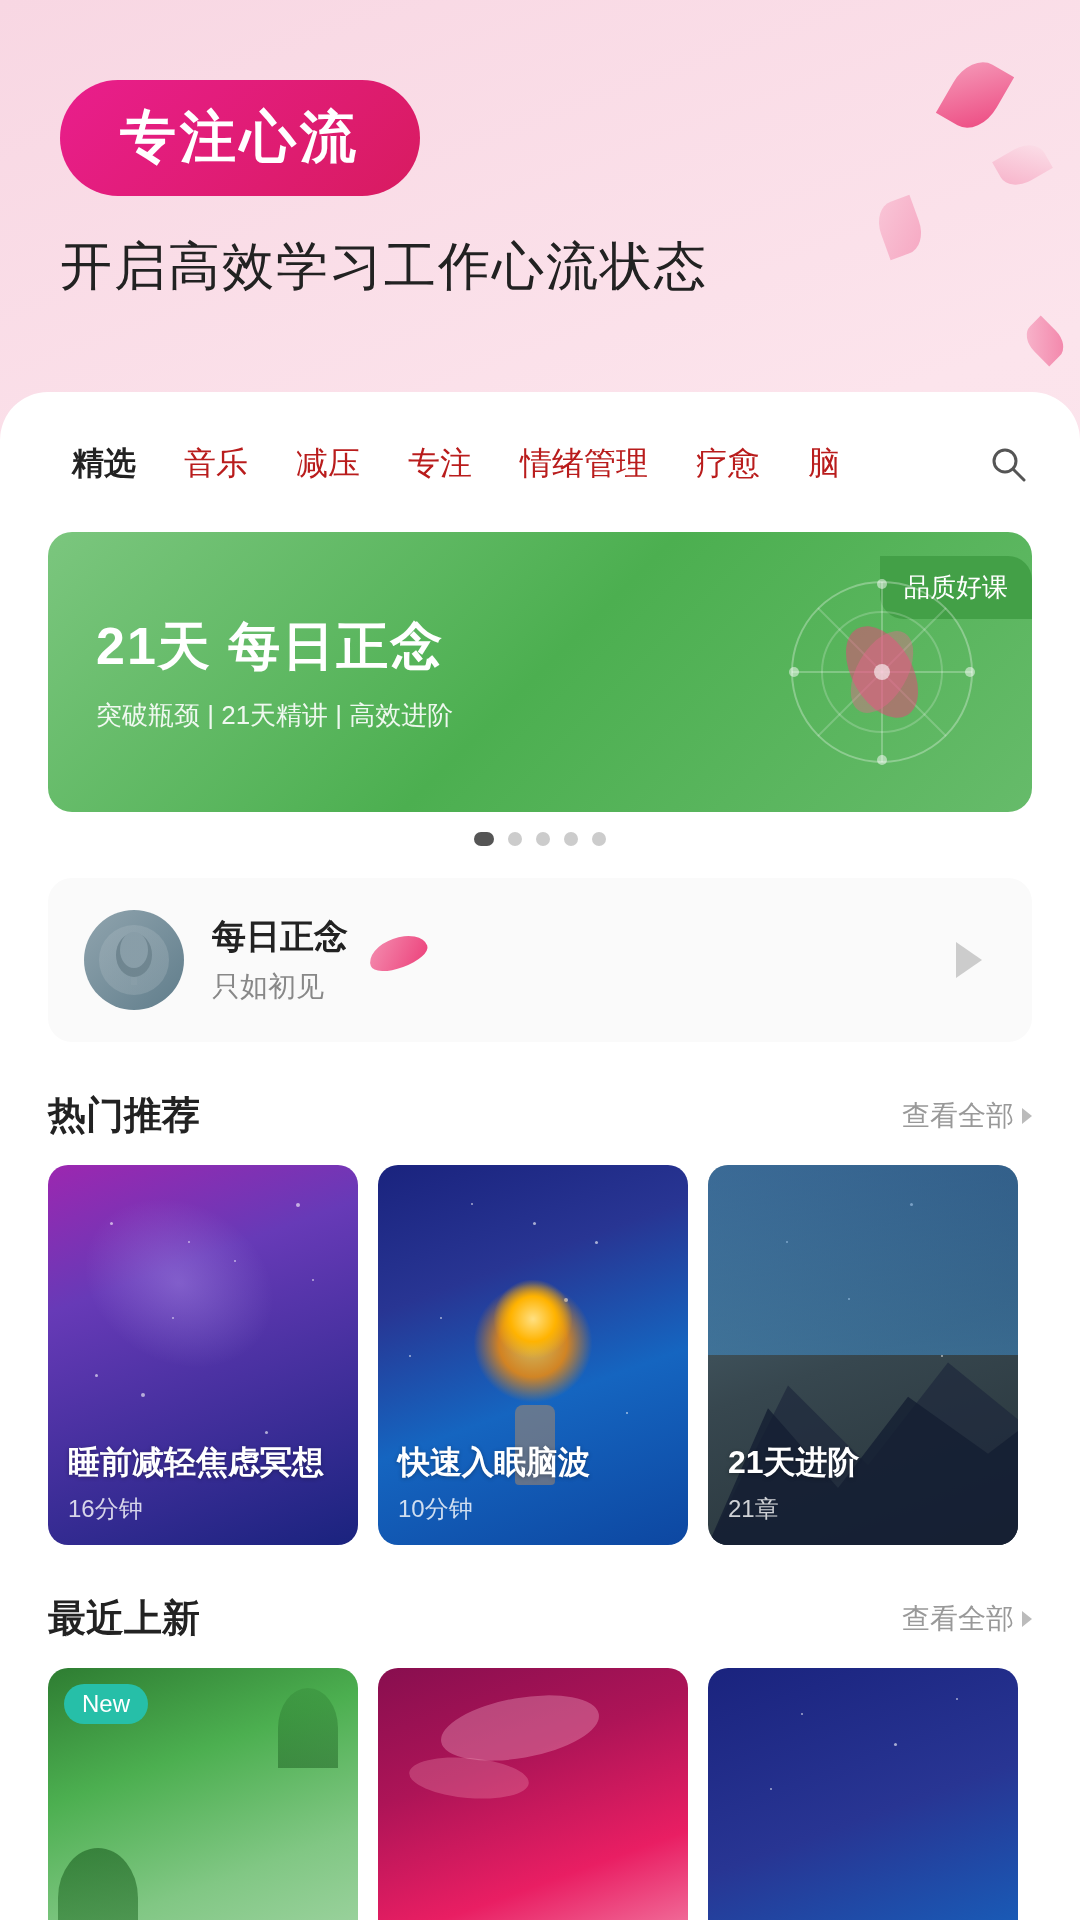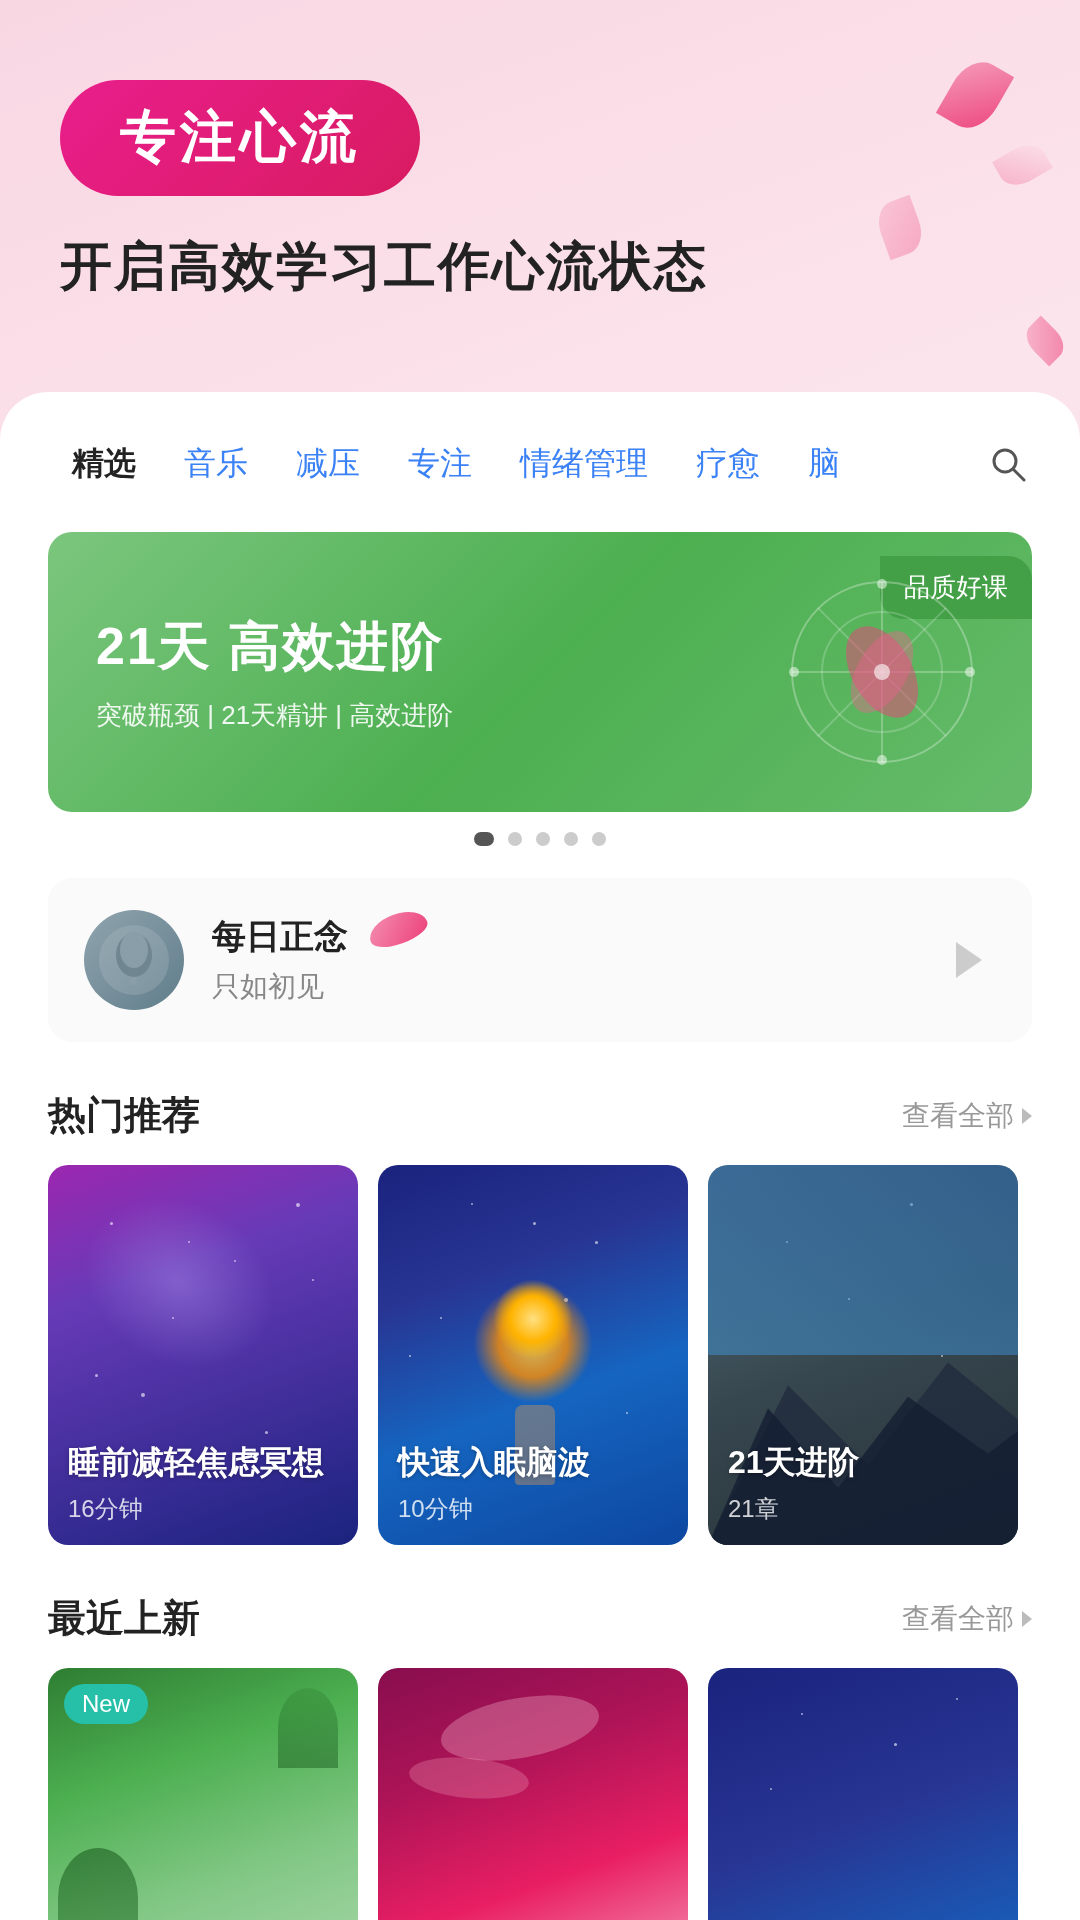--- a/index.html
+++ b/index.html
@@ -25,21 +25,21 @@
       color: white;
       font-size: 56px;
       font-weight: 900;
       padding: 20px 60px;
       border-radius: 60px;
       margin-bottom: 36px;
       letter-spacing: 4px;
     }
     .hero-subtitle {
       font-size: 52px;
-      font-weight: 700;
+      font-weight: 400;
       color: #222;
       letter-spacing: 2px;
       margin-bottom: 20px;
     }
 
     
     .main-card {
       background: white;
       border-radius: 48px 48px 0 0;
       margin-top: 30px;
@@ -52,21 +52,21 @@
     
     .tab-nav {
       display: flex;
       align-items: center;
       padding: 40px 48px 0 48px;
       gap: 0;
       overflow: hidden;
     }
     .tab-item {
       font-size: 32px;
-      color: #3b82f6;
+      color: #b91c1c;
       padding: 10px 24px;
       cursor: pointer;
       white-space: nowrap;
       position: relative;
     }
     .tab-item.active {
       color: #222;
       font-weight: 700;
     }
     .tab-item.active::after {
@@ -424,21 +424,21 @@
         <circle cx="19" cy="19" r="11" stroke="#555" stroke-width="3"></circle>
         <line x1="27" y1="27" x2="38" y2="38" stroke="#555" stroke-width="3" stroke-linecap="round"></line>
       </svg>
     </div>
   </nav>
 
   <div class="banner-area">
     <div class="banner-card">
       <div class="banner-quality-tag">品质好课</div>
       <div class="banner-content">
-        <div class="banner-title">21天 高效进阶</div>
+        <div class="banner-title">21天 每日正念</div>
         <div class="banner-desc">突破瓶颈 | 21天精讲 | 高效进阶</div>
       </div>
 
       <div class="banner-decoration">
         <svg width="220" height="220" viewBox="0 0 220 220">
           <circle cx="110" cy="110" r="90" fill="none" stroke="rgba(255,255,255,0.3)" stroke-width="2"></circle>
           <circle cx="110" cy="110" r="60" fill="none" stroke="rgba(255,255,255,0.2)" stroke-width="2"></circle>
 
           <line x1="110" y1="20" x2="110" y2="200" stroke="rgba(255,255,255,0.25)" stroke-width="2"></line>
           <line x1="20" y1="110" x2="200" y2="110" stroke="rgba(255,255,255,0.25)" stroke-width="2"></line>
@@ -476,21 +476,21 @@
         <rect x="0" y="0" width="70" height="70" fill="url(#skyGrad)" rx="35" opacity="0.3"></rect>
         <defs>
           <linearGradient id="skyGrad" x1="0" y1="0" x2="70" y2="70">
             <stop offset="0%" stop-color="#b0bec5"></stop>
             <stop offset="100%" stop-color="#607d8b"></stop>
           </linearGradient>
         </defs>
       </svg>
     </div>
     <div class="daily-info">
-      <div style="display:flex; align-items:flex-start; gap:8px;">
+      <div style="display:flex; align-items:flex-end; gap:8px;">
         <div class="daily-title">每日正念</div>
         <div class="daily-petal"></div>
       </div>
       <div class="daily-sub">只如初见</div>
     </div>
     <div class="play-btn">
       <div class="play-triangle"></div>
     </div>
   </div>
 

